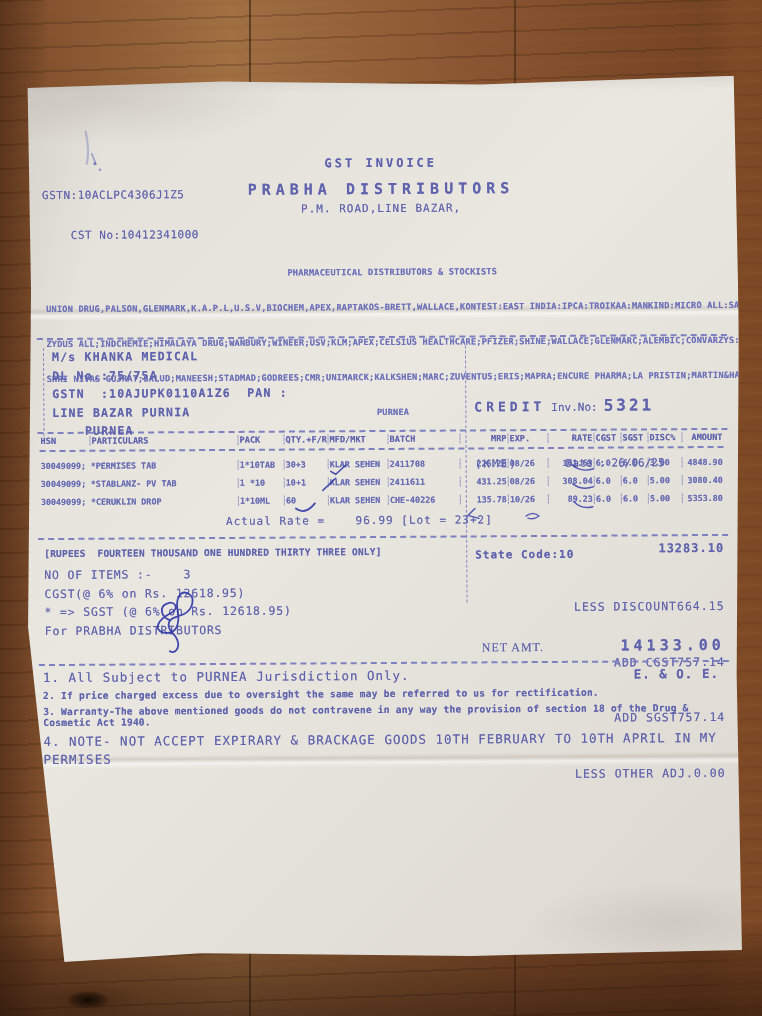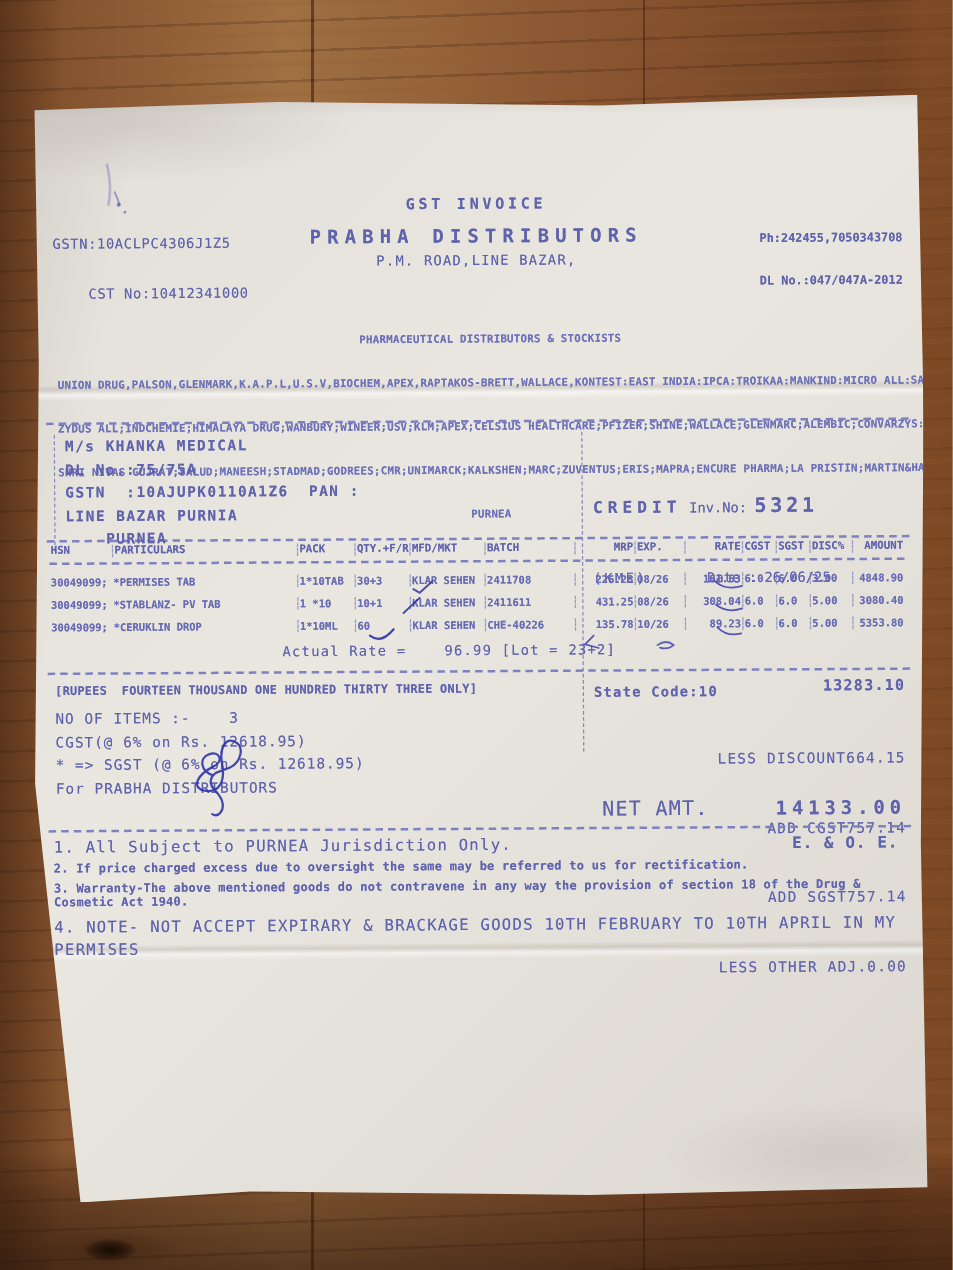--- a/index.html
+++ b/index.html
@@ -71,21 +71,21 @@
   .totals-sep{top:458px;left:12px;width:690px;border-top:2px dashed #7d81c0;}
   
   .words{top:468px;left:18px;font-size:9.5px;font-weight:bold;letter-spacing:.2px;}
   .tot-left{top:486px;left:18px;font-size:11.5px;line-height:18.5px;letter-spacing:.8px;white-space:pre;}
   .gross{top:465px;left:470px;right:16px;text-align:right;font-size:12px;font-weight:bold;letter-spacing:1px;}
   .summary{top:484px;left:470px;right:16px;font-size:11.5px;line-height:18.5px;}
   .summary .srow{position:static;display:flex;justify-content:flex-end;letter-spacing:1px;}
   .summary .srow span{position:static;}
   .net-row{top:560px;left:455px;right:16px;display:flex;justify-content:space-between;align-items:baseline;}
   .net-row span{position:static;}
-  .net-label{font-size:16px;letter-spacing:1px;}
+  .net-label{font-size:12px;letter-spacing:1px;font-family:Liberation Serif, serif;}
   .net-value{font-size:15px;font-weight:bold;letter-spacing:4px;margin-left:36px;}
   .net-sep{top:584px;left:12px;width:690px;border-top:2px dashed #7d81c0;}
   
   .terms{top:590px;left:16px;width:676px;white-space:normal;}
   .terms *{position:static;white-space:normal;}
   .term-row1{display:flex;justify-content:space-between;font-size:12.5px;letter-spacing:1px;}
   .eoe{font-weight:bold;}
   .term-sm{font-size:9.6px;font-weight:bold;margin-top:5px;letter-spacing:.2px;}
   .term-big{font-size:12.5px;letter-spacing:1px;margin-top:5px;line-height:18px;}
   svg.marks{position:absolute;left:0;top:0;width:714px;height:882px;pointer-events:none;}
@@ -96,22 +96,20 @@
 <div class="wood"></div>
 
 <div class="paper ink">
 
   <div class="title">GST INVOICE</div>
 
   <div class="seller-ids"><span style="position:static">GSTN:10ACLPC4306J1Z5</span><br>
     <span style="position:static">CST No:10412341000</span></div>
   <div class="seller-name">PRABHA DISTRIBUTORS</div>
   <div class="seller-addr">P.M. ROAD,LINE BAZAR,</div>
-  <div class="seller-contact"><span style="position:static">Ph:242455,7050343708</span><br>
-    <span style="position:static">DL No.:047/047A-2012</span></div>
 
   <div class="stockists ink-lt">
     <span style="position:static">PHARMACEUTICAL DISTRIBUTORS &amp; STOCKISTS</span><br>
     <span style="position:static">UNION DRUG,PALSON,GLENMARK,K.A.P.L,U.S.V,BIOCHEM,APEX,RAPTAKOS-BRETT,WALLACE,KONTEST:EAST INDIA:IPCA:TROIKAA:MANKIND:MICRO ALL:SARABHAI</span><br>
     <span style="position:static">ZYDUS ALL;INDCHEMIE;HIMALAYA DRUG;WANBURY;WINEER;USV;KLM;APEX;CELSIUS HEALTHCARE;PFIZER;SHINE;WALLACE;GLENMARC;ALEMBIC;CONVARZYS:</span><br>
     <span style="position:static">SHRI NIVAS GUJRAT;SALUD;MANEESH;STADMAD;GODREES;CMR;UNIMARCK;KALKSHEN;MARC;ZUVENTUS;ERIS;MAPRA;ENCURE PHARMA;LA PRISTIN;MARTIN&amp;HARRIS;</span><br>
     <span style="position:static">PURNEA</span>
   </div>
 
   <div class="party-box">

